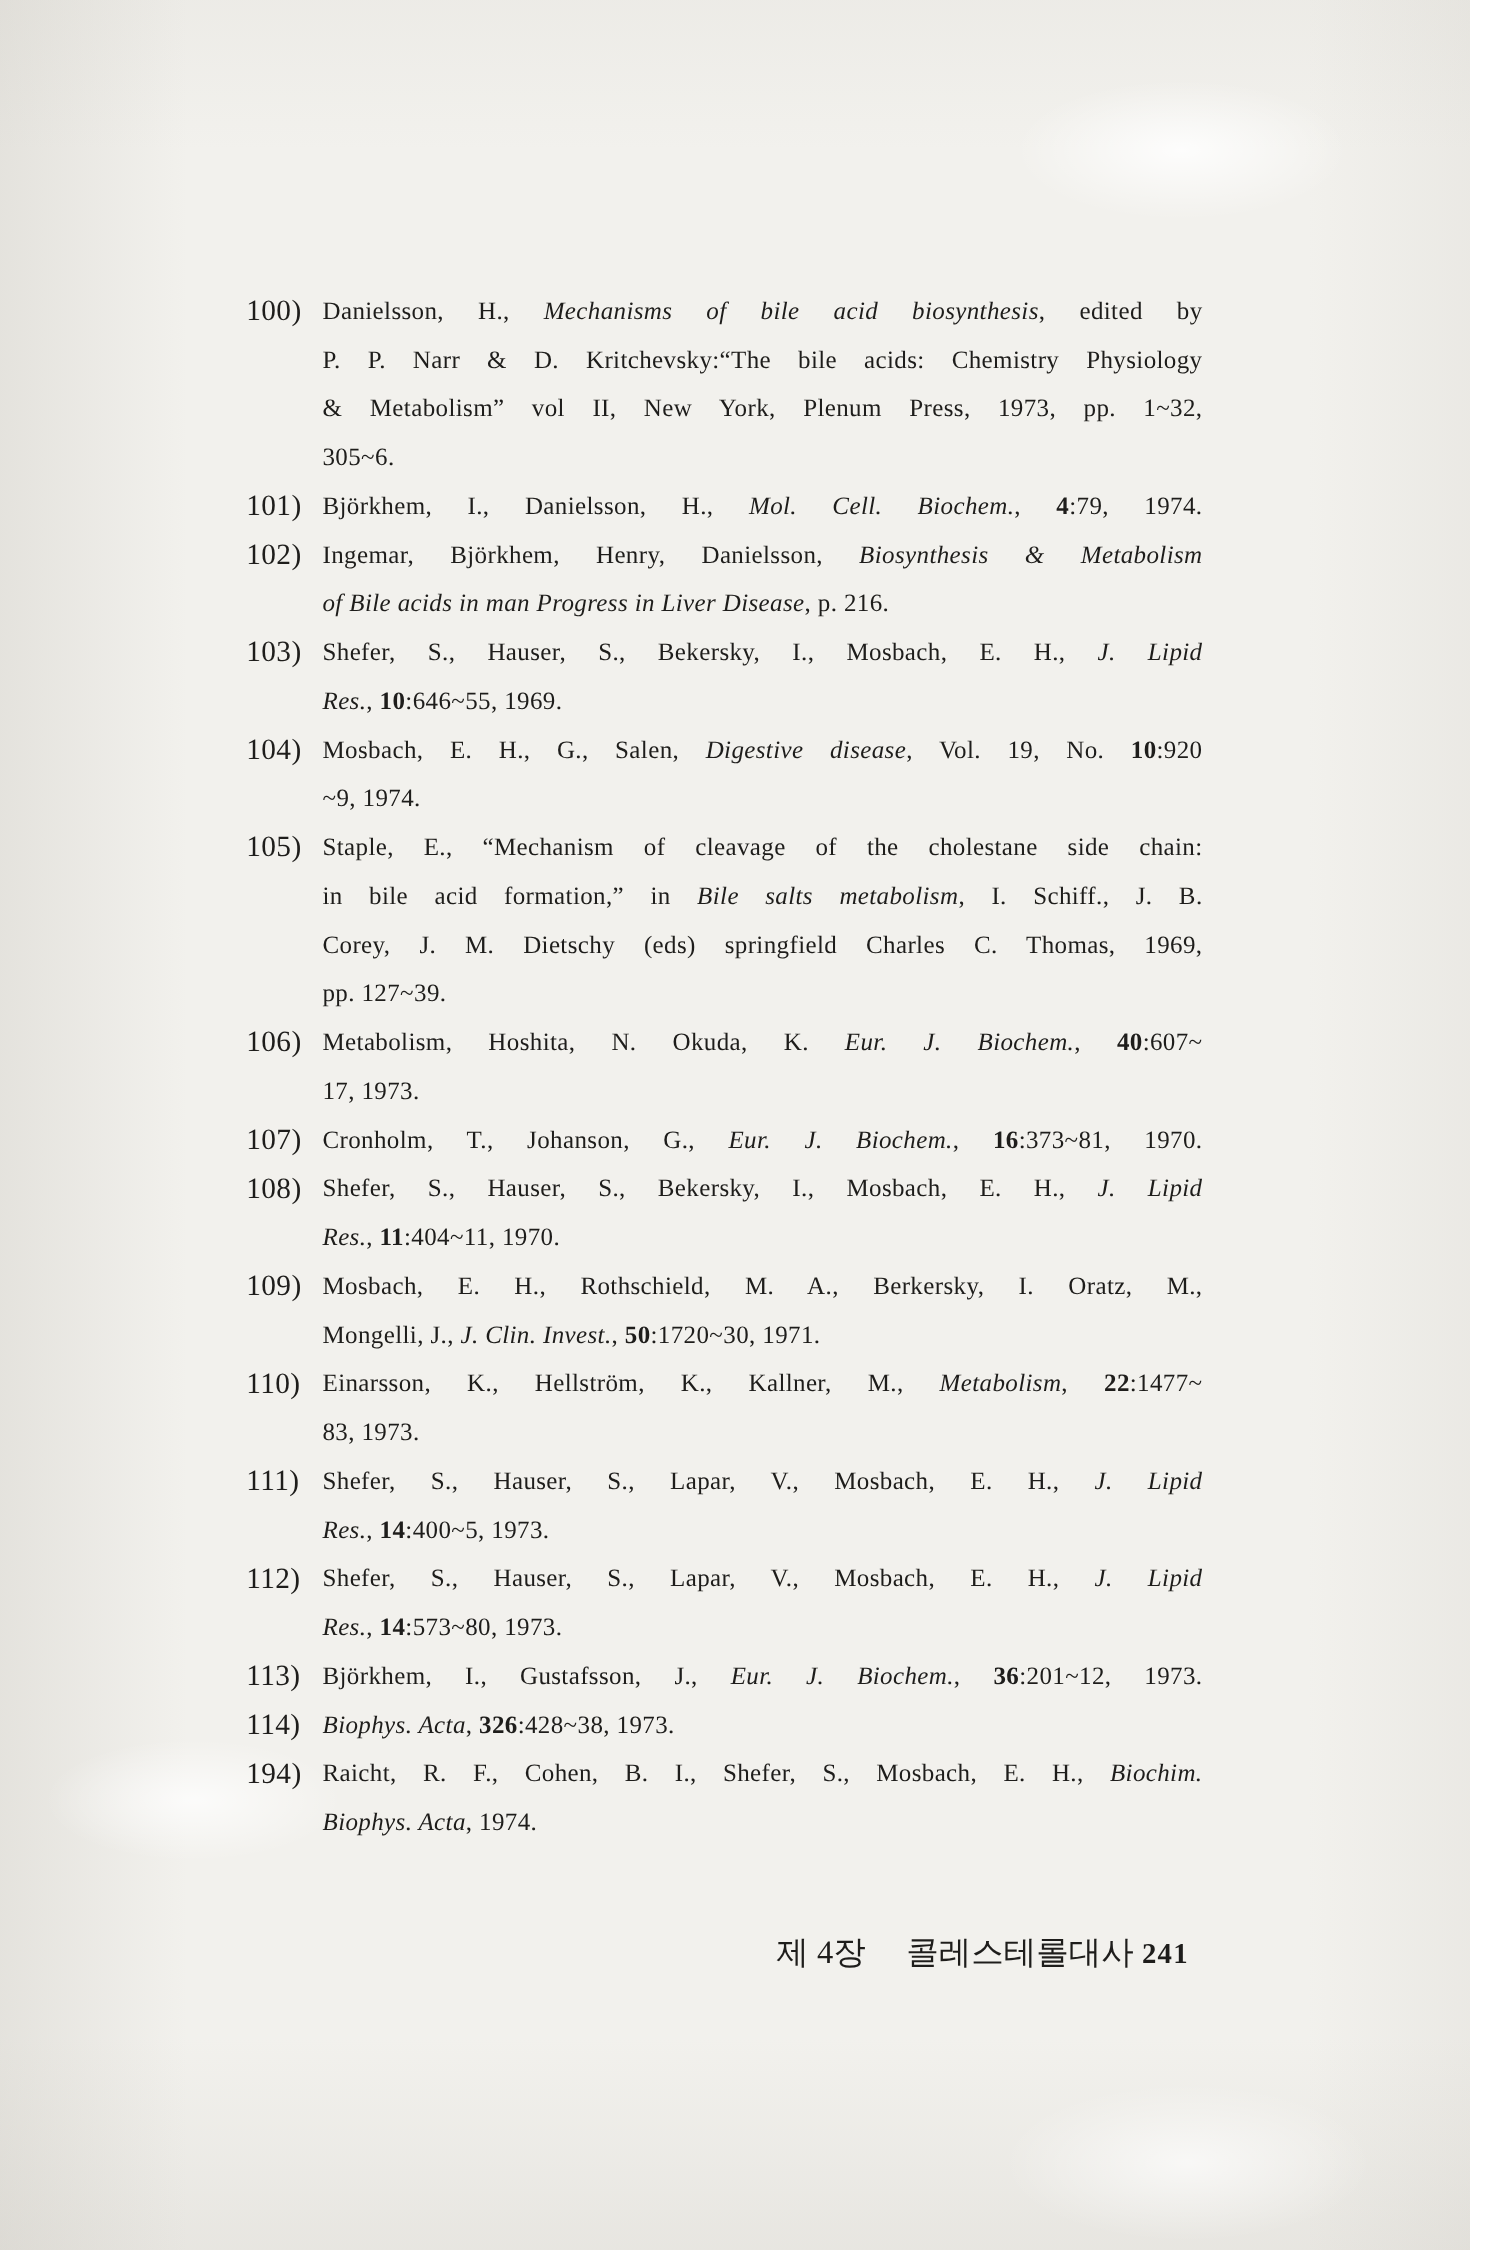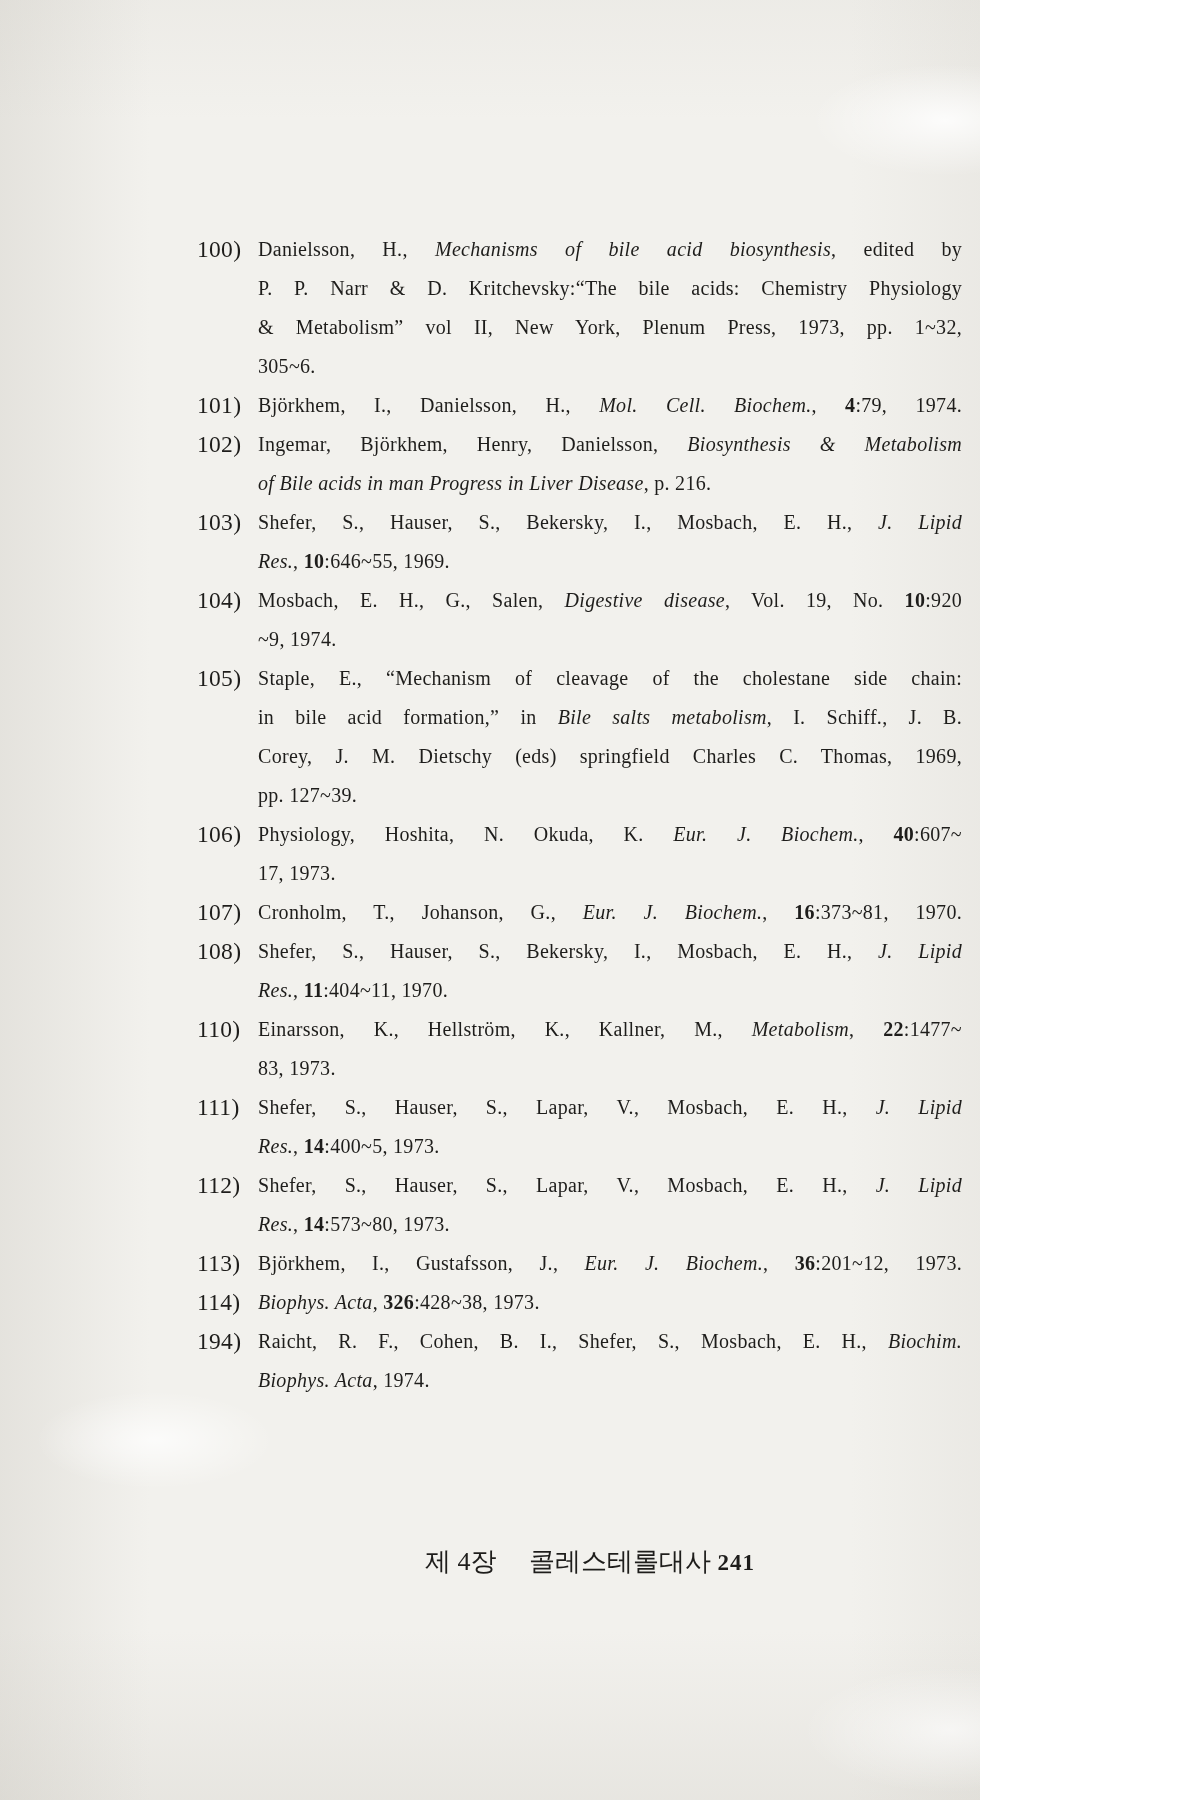--- a/index.html
+++ b/index.html
@@ -1,20 +1,20 @@
 <!DOCTYPE html>
 <html><head>
 <meta charset="utf-8">
 <style>
   html, body { margin: 0; padding: 0; }
   body { width: 1200px; height: 1800px; }
 
   .page {
     position: relative;
-    width: 980px;
+    width: 1176px;
     height: 1800px;
     overflow: hidden;
     font-family: "Liberation Serif", "DejaVu Serif", serif;
     background:
       radial-gradient(190px 80px at 945px 120px, rgba(255,255,255,0.85), rgba(255,255,255,0) 70%),
       radial-gradient(170px 70px at 155px 1440px, rgba(255,255,255,0.75), rgba(255,255,255,0) 70%),
       radial-gradient(210px 90px at 950px 1730px, rgba(255,255,255,0.65), rgba(255,255,255,0) 70%),
       linear-gradient(90deg, rgba(189,185,176,0.26), rgba(189,185,176,0) 150px),
       linear-gradient(0deg, rgba(189,185,176,0.20), rgba(189,185,176,0) 170px),
       linear-gradient(270deg, rgba(189,185,176,0.14), rgba(189,185,176,0) 130px),
@@ -121,35 +121,42 @@
         <div class="body">
           <div class="line j"><span>Staple, E., “Mechanism of cleavage of the cholestane side chain:</span></div>
           <div class="line j"><span>in bile acid formation,” in </span><span class="i">Bile salts metabolism</span><span>, I. Schiff., J. B.</span></div>
           <div class="line j"><span>Corey, J. M. Dietschy (eds) springfield Charles C. Thomas, 1969,</span></div>
           <div class="line"><span>pp. 127~39.</span></div>
         </div>
       </div>
       <div class="ref">
         <span class="num">106)</span>
         <div class="body">
-          <div class="line j"><span>Physiology, Hoshita, N. Okuda, K. </span><span class="i">Eur. J. Biochem.</span><span>, </span><span class="b">40</span><span>:607~</span></div>
+          <div class="line j"><span>Metabolism, Hoshita, N. Okuda, K. </span><span class="i">Eur. J. Biochem.</span><span>, </span><span class="b">40</span><span>:607~</span></div>
           <div class="line"><span>17, 1973.</span></div>
         </div>
       </div>
       <div class="ref">
         <span class="num">107)</span>
         <div class="body">
           <div class="line j"><span>Cronholm, T., Johanson, G., </span><span class="i">Eur. J. Biochem.</span><span>, </span><span class="b">16</span><span>:373~81, 1970.</span></div>
         </div>
       </div>
       <div class="ref">
         <span class="num">108)</span>
         <div class="body">
           <div class="line j"><span>Shefer, S., Hauser, S., Bekersky, I., Mosbach, E. H., </span><span class="i">J. Lipid</span></div>
           <div class="line"><span class="i">Res.</span><span>, </span><span class="b">11</span><span>:404~11, 1970.</span></div>
+        </div>
+      </div>
+      <div class="ref">
+        <span class="num">109)</span>
+        <div class="body">
+          <div class="line j"><span>Mosbach, E. H., Rothschield, M. A., Berkersky, I. Oratz, M.,</span></div>
+          <div class="line"><span>Mongelli, J., </span><span class="i">J. Clin. Invest.</span><span>, </span><span class="b">50</span><span>:1720~30, 1971.</span></div>
         </div>
       </div>
       <div class="ref">
         <span class="num">110)</span>
         <div class="body">
           <div class="line j"><span>Einarsson, K., Hellström, K., Kallner, M., </span><span class="i">Metabolism</span><span>, </span><span class="b">22</span><span>:1477~</span></div>
           <div class="line"><span>83, 1973.</span></div>
         </div>
       </div>
       <div class="ref">

